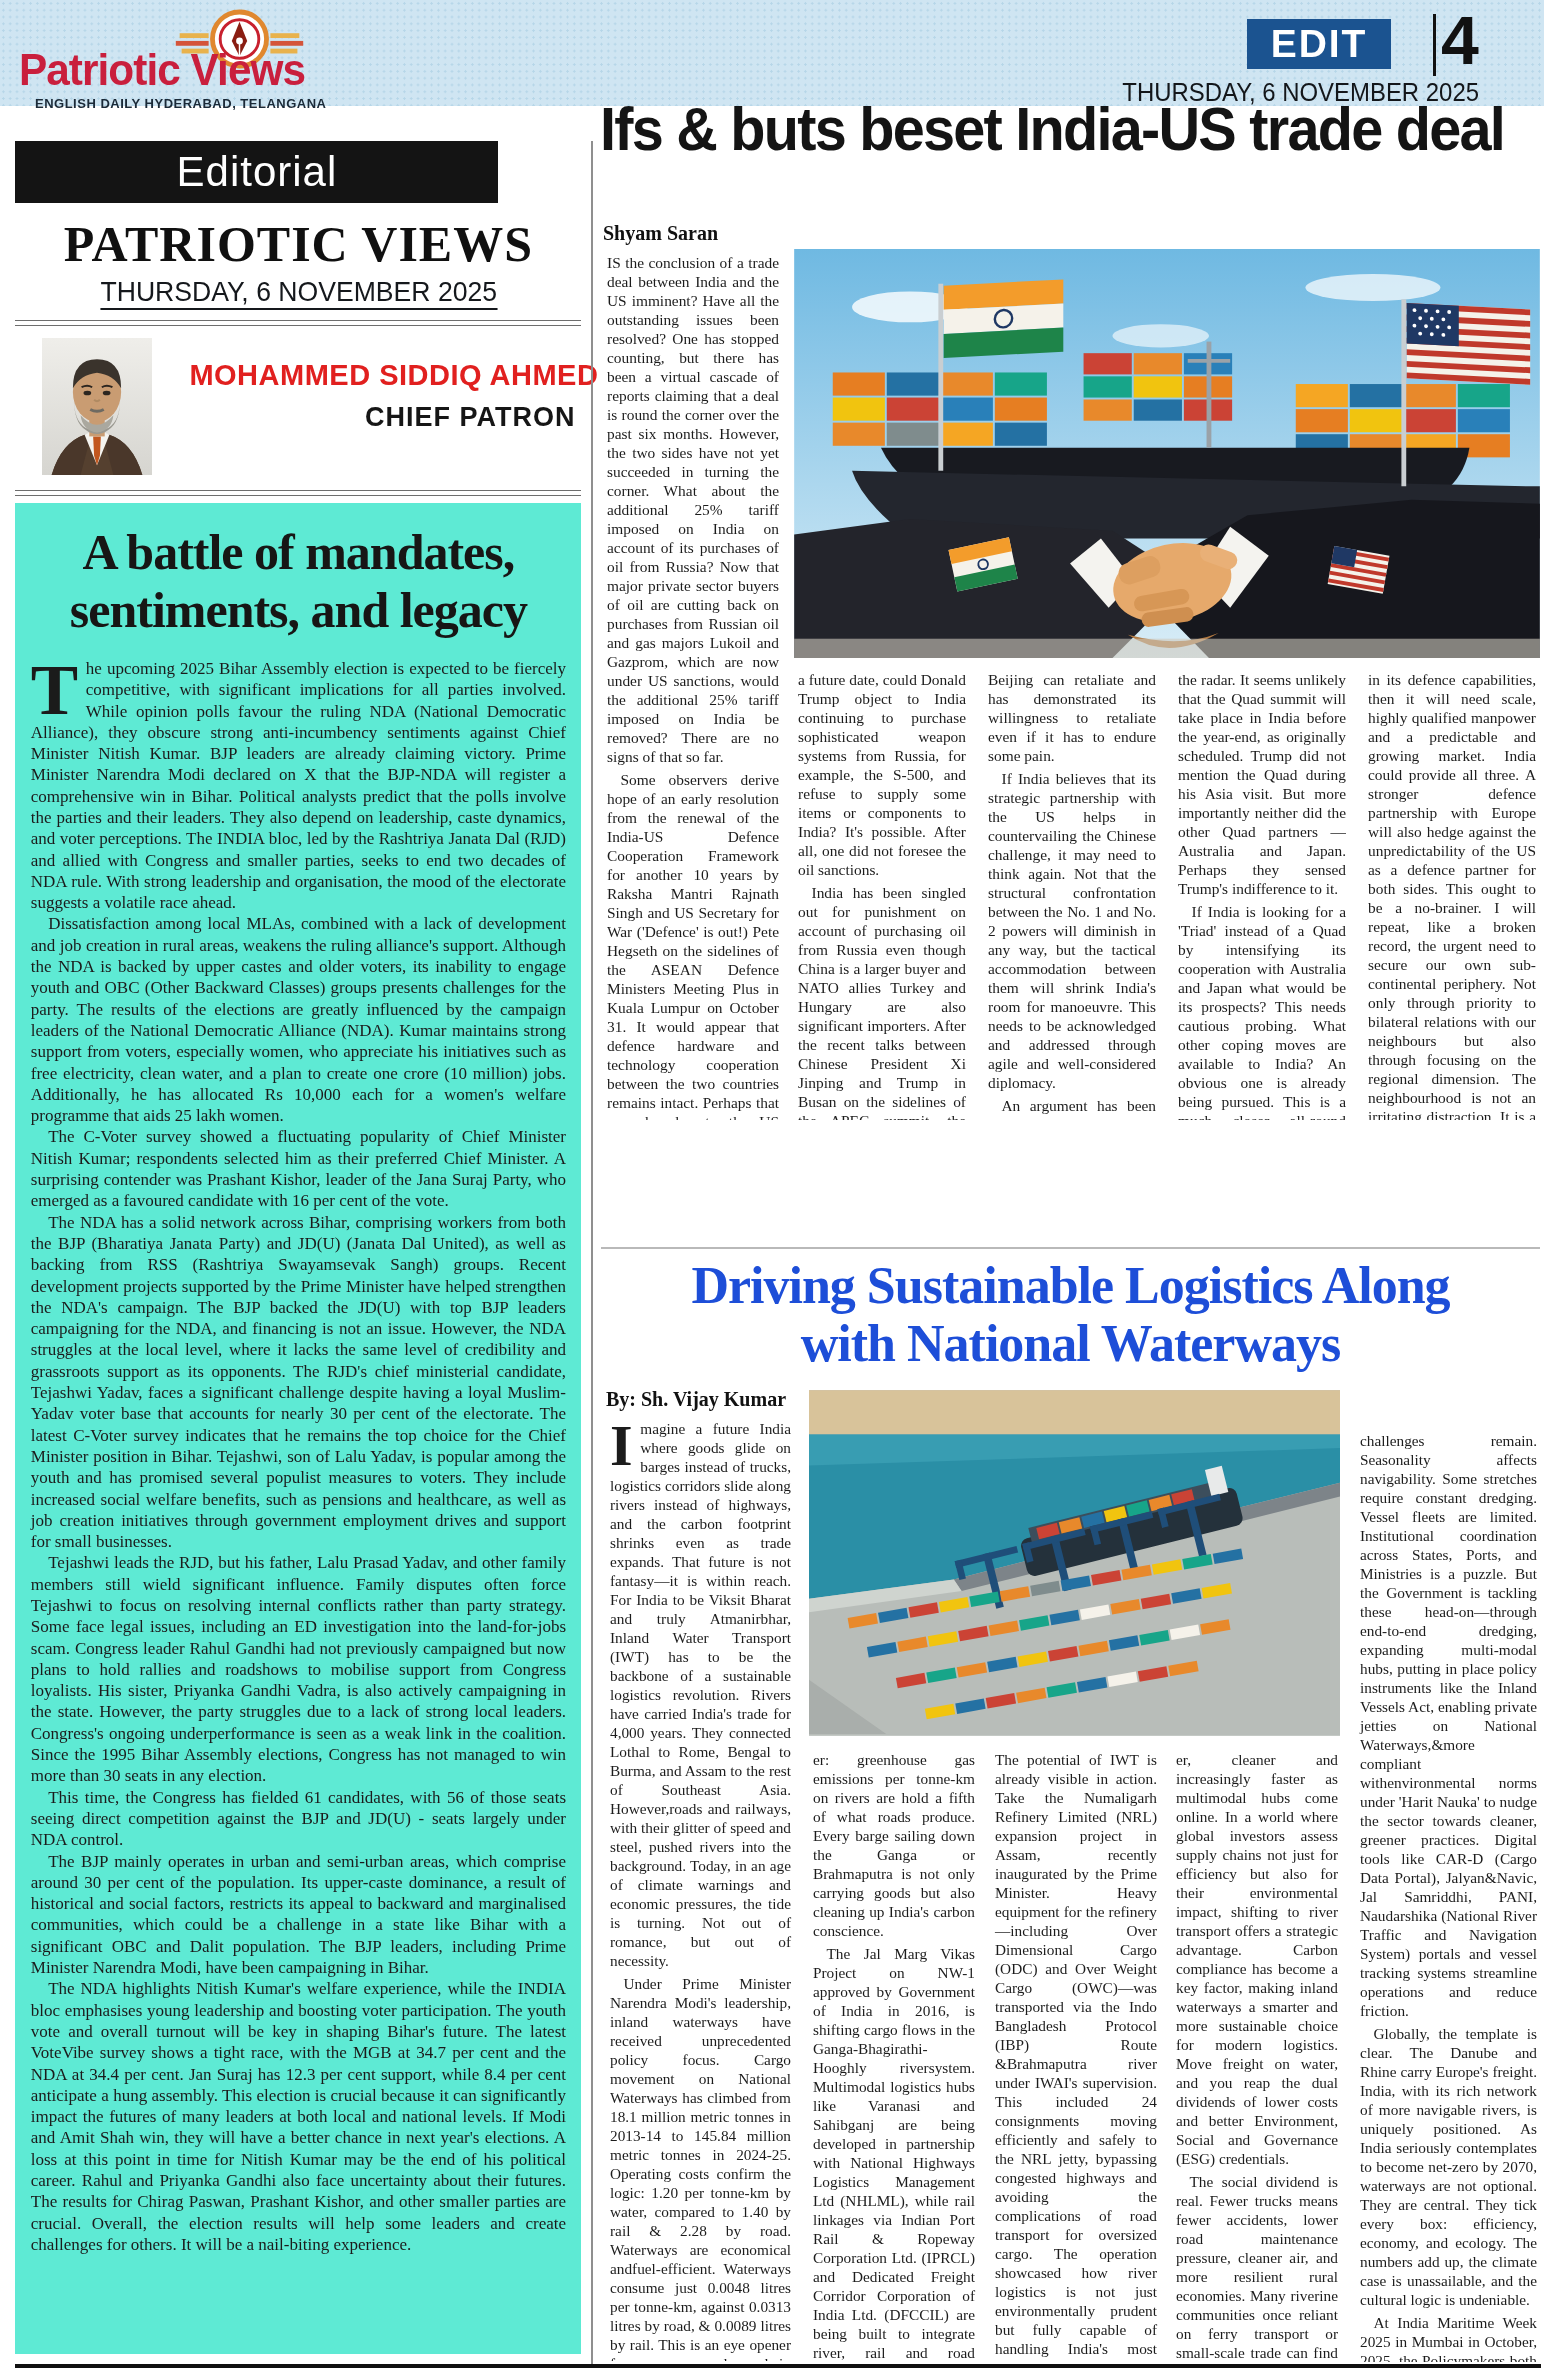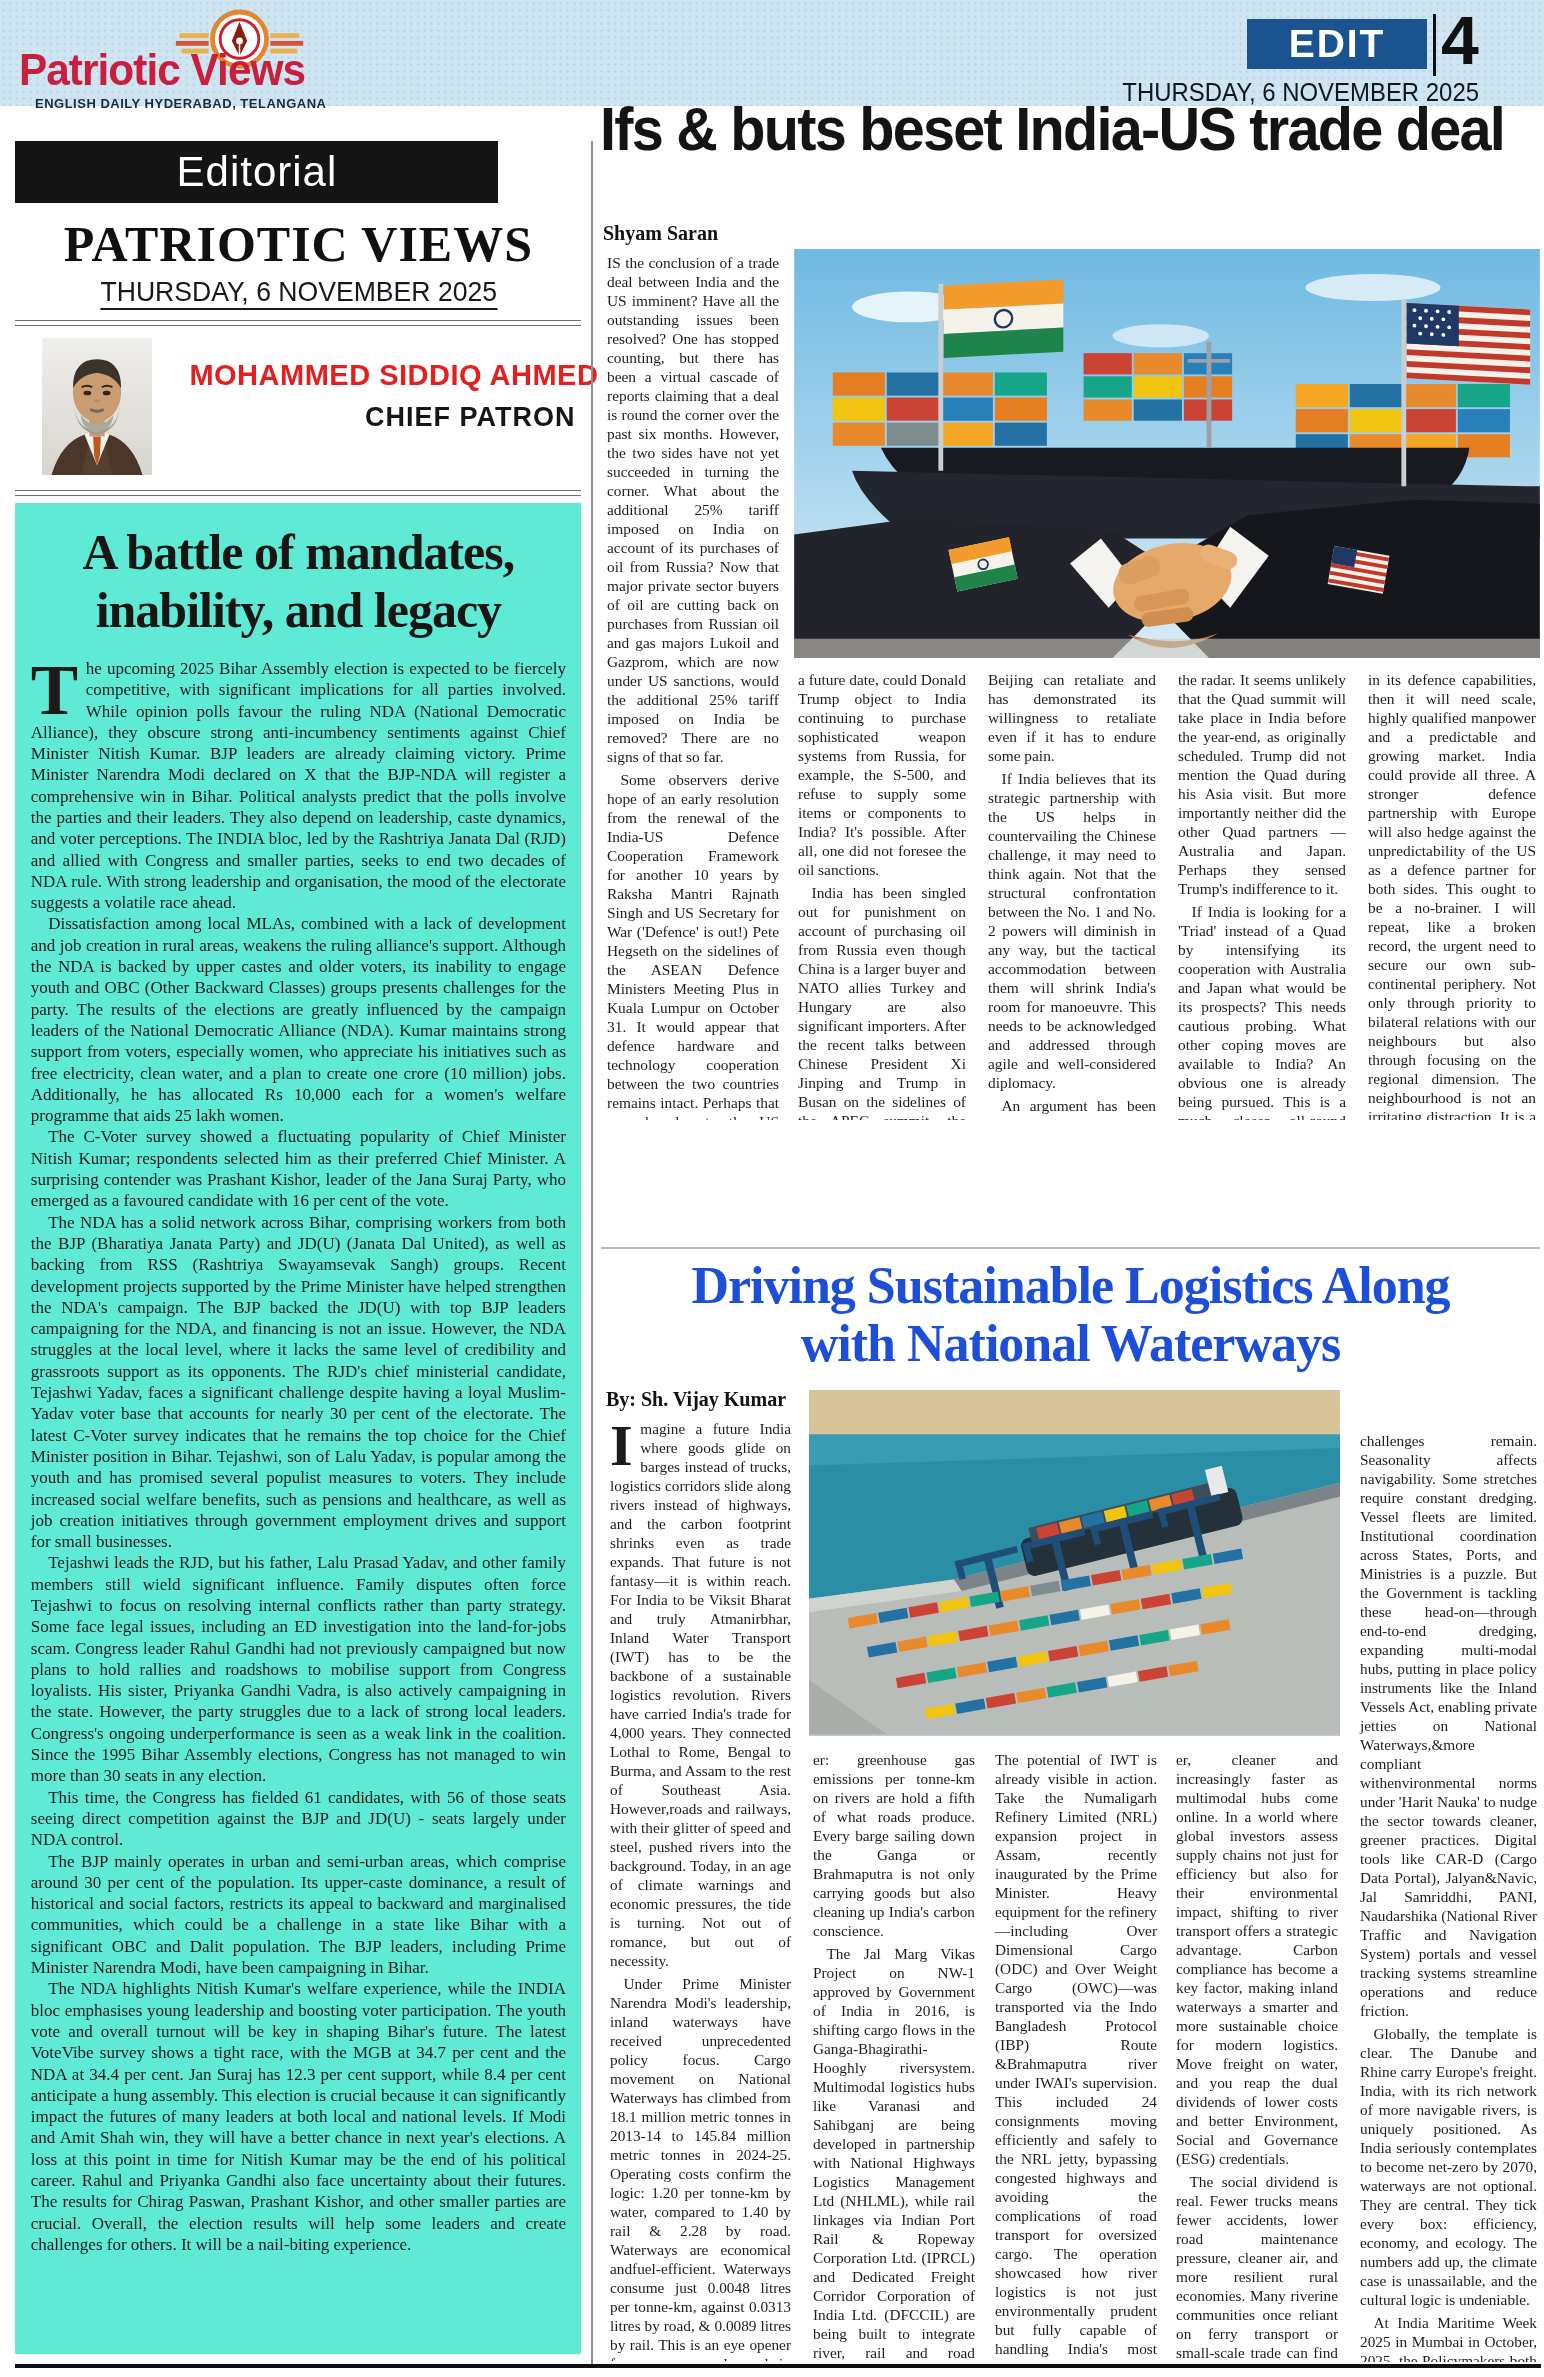--- a/index.html
+++ b/index.html
@@ -6,21 +6,21 @@
   .page{position:relative;width:1545px;height:2377px;background:#fff;overflow:hidden;font-family:"Liberation Serif",serif;color:#181818;}
 
   
   .band{position:absolute;left:0;top:10;width:1545px;height:106px;background:#cfe5f2;
         background-image:radial-gradient(#b6d6e8 1px,transparent 1.2px);background-size:6.8px 6.8px;}
   .brand-word{position:absolute;left:19.3px;top:44px;font-family:"Liberation Sans",sans-serif;
         font-weight:bold;font-size:45px;color:#c91f3d;letter-spacing:-1px;transform:scaleX(.94);transform-origin:left;white-space:nowrap;}
   .tagline{position:absolute;left:35px;top:96px;font-family:"Liberation Sans",sans-serif;
         font-weight:bold;font-size:13px;color:#1b2a38;letter-spacing:0.5px;white-space:nowrap;}
   .emblem{position:absolute;left:143px;top:7.7px;}
-  .edit-box{position:absolute;left:1247px;top:19.3px;width:180px;height:50px;background:#1b5390;
+  .edit-box{position:absolute;left:1247px;top:19.3px;width:144px;height:50px;background:#1b5390;
         display:flex;align-items:center;justify-content:center;}
   .edit-box span{font-family:"Liberation Sans",sans-serif;font-weight:bold;font-size:39px;color:#fff;letter-spacing:1.9px;}
   .edit-sep{position:absolute;left:1433px;top:13.5px;width:2.9px;height:62px;background:#111;}
   .page-num{position:absolute;left:1441px;top:5.8px;font-family:"Liberation Sans",sans-serif;
         font-weight:bold;font-size:68px;color:#111;line-height:1;}
   .hdr-date{position:absolute;left:1023px;top:77px;width:456px;text-align:right;
         font-family:"Liberation Sans",sans-serif;font-size:26px;color:#13161a;transform:scaleX(.92);transform-origin:right;white-space:nowrap;}
 
   
   .edl{position:absolute;left:15.4px;top:141px;width:566px;}
@@ -132,21 +132,21 @@
       <div class="patron-text">
         <div class="patron-name">MOHAMMED SIDDIQ AHMED</div>
         <div class="patron-title">CHIEF PATRON</div>
       </div>
     </div>
     <div class="rule-double"></div>
 
     <div class="edl-article">
       <div class="edl-headline">
         <span>A battle of mandates,</span><br>
-        <span>inability, and legacy</span>
+        <span>sentiments, and legacy</span>
       </div>
       <div class="edl-body">
         <p class="first"><span class="dropcap">T</span><span>he upcoming 2025 Bihar Assembly election is expected to be fiercely competitive, with significant implications for all parties involved. While opinion polls favour the ruling NDA (National Democratic Alliance), they obscure strong anti-incumbency sentiments against Chief Minister Nitish Kumar. BJP leaders are already claiming victory. Prime Minister Narendra Modi declared on X that the BJP-NDA will register a comprehensive win in Bihar. Political analysts predict that the polls involve the parties and their leaders. They also depend on leadership, caste dynamics, and voter perceptions. The INDIA bloc, led by the Rashtriya Janata Dal (RJD) and allied with Congress and smaller parties, seeks to end two decades of NDA rule. With strong leadership and organisation, the mood of the electorate suggests a volatile race ahead.</span></p>
         <p>Dissatisfaction among local MLAs, combined with a lack of development and job creation in rural areas, weakens the ruling alliance's support. Although the NDA is backed by upper castes and older voters, its inability to engage youth and OBC (Other Backward Classes) groups presents challenges for the party. The results of the elections are greatly influenced by the campaign leaders of the National Democratic Alliance (NDA). Kumar maintains strong support from voters, especially women, who appreciate his initiatives such as free electricity, clean water, and a plan to create one crore (10 million) jobs. Additionally, he has allocated Rs 10,000 each for a women's welfare programme that aids 25 lakh women.</p>
         <p>The C-Voter survey showed a fluctuating popularity of Chief Minister Nitish Kumar; respondents selected him as their preferred Chief Minister. A surprising contender was Prashant Kishor, leader of the Jana Suraj Party, who emerged as a favoured candidate with 16 per cent of the vote.</p>
         <p>The NDA has a solid network across Bihar, comprising workers from both the BJP (Bharatiya Janata Party) and JD(U) (Janata Dal United), as well as backing from RSS (Rashtriya Swayamsevak Sangh) groups. Recent development projects supported by the Prime Minister have helped strengthen the NDA's campaign. The BJP backed the JD(U) with top BJP leaders campaigning for the NDA, and financing is not an issue. However, the NDA struggles at the local level, where it lacks the same level of credibility and grassroots support as its opponents. The RJD's chief ministerial candidate, Tejashwi Yadav, faces a significant challenge despite having a loyal Muslim-Yadav voter base that accounts for nearly 30 per cent of the electorate. The latest C-Voter survey indicates that he remains the top choice for the Chief Minister position in Bihar. Tejashwi, son of Lalu Yadav, is popular among the youth and has promised several populist measures to voters. They include increased social welfare benefits, such as pensions and healthcare, as well as job creation initiatives through government employment drives and support for small businesses.</p>
         <p>Tejashwi leads the RJD, but his father, Lalu Prasad Yadav, and other family members still wield significant influence. Family disputes often force Tejashwi to focus on resolving internal conflicts rather than party strategy. Some face legal issues, including an ED investigation into the land-for-jobs scam. Congress leader Rahul Gandhi had not previously campaigned but now plans to hold rallies and roadshows to mobilise support from Congress loyalists. His sister, Priyanka Gandhi Vadra, is also actively campaigning in the state. However, the party struggles due to a lack of strong local leaders. Congress's ongoing underperformance is seen as a weak link in the coalition. Since the 1995 Bihar Assembly elections, Congress has not managed to win more than 30 seats in any election.</p>
         <p>This time, the Congress has fielded 61 candidates, with 56 of those seats seeing direct competition against the BJP and JD(U) - seats largely under NDA control.</p>
         <p>The BJP mainly operates in urban and semi-urban areas, which comprise around 30 per cent of the population. Its upper-caste dominance, a result of historical and social factors, restricts its appeal to backward and marginalised communities, which could be a challenge in a state like Bihar with a significant OBC and Dalit population. The BJP leaders, including Prime Minister Narendra Modi, have been campaigning in Bihar.</p>
         <p>The NDA highlights Nitish Kumar's welfare experience, while the INDIA bloc emphasises young leadership and boosting voter participation. The youth vote and overall turnout will be key in shaping Bihar's future. The latest VoteVibe survey shows a tight race, with the MGB at 34.7 per cent and the NDA at 34.4 per cent. Jan Suraj has 12.3 per cent support, while 8.4 per cent anticipate a hung assembly. This election is crucial because it can significantly impact the futures of many leaders at both local and national levels. If Modi and Amit Shah win, they will have a better chance in next year's elections. A loss at this point in time for Nitish Kumar may be the end of his political career. Rahul and Priyanka Gandhi also face uncertainty about their futures. The results for Chirag Paswan, Prashant Kishor, and other smaller parties are crucial. Overall, the election results will help some leaders and create challenges for others. It will be a nail-biting experience.</p>

